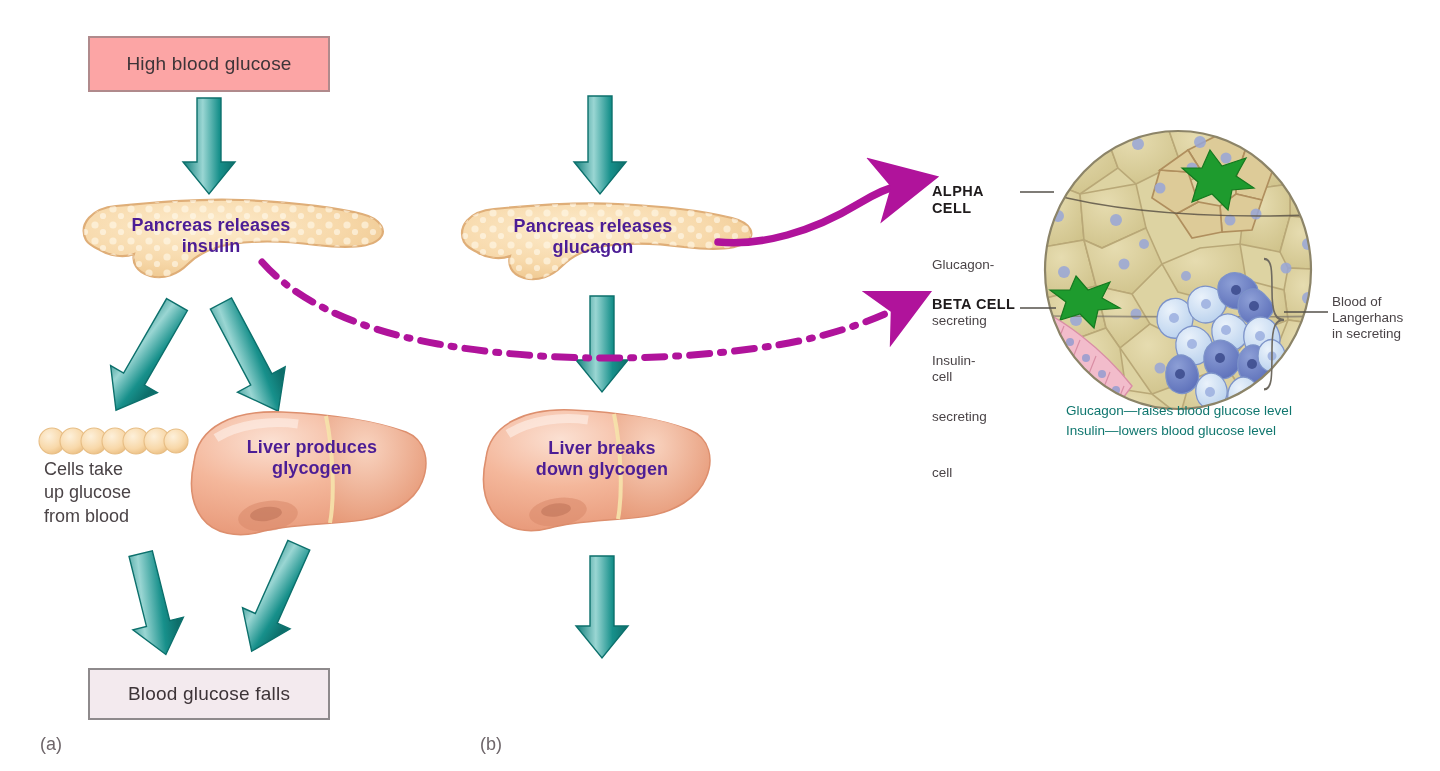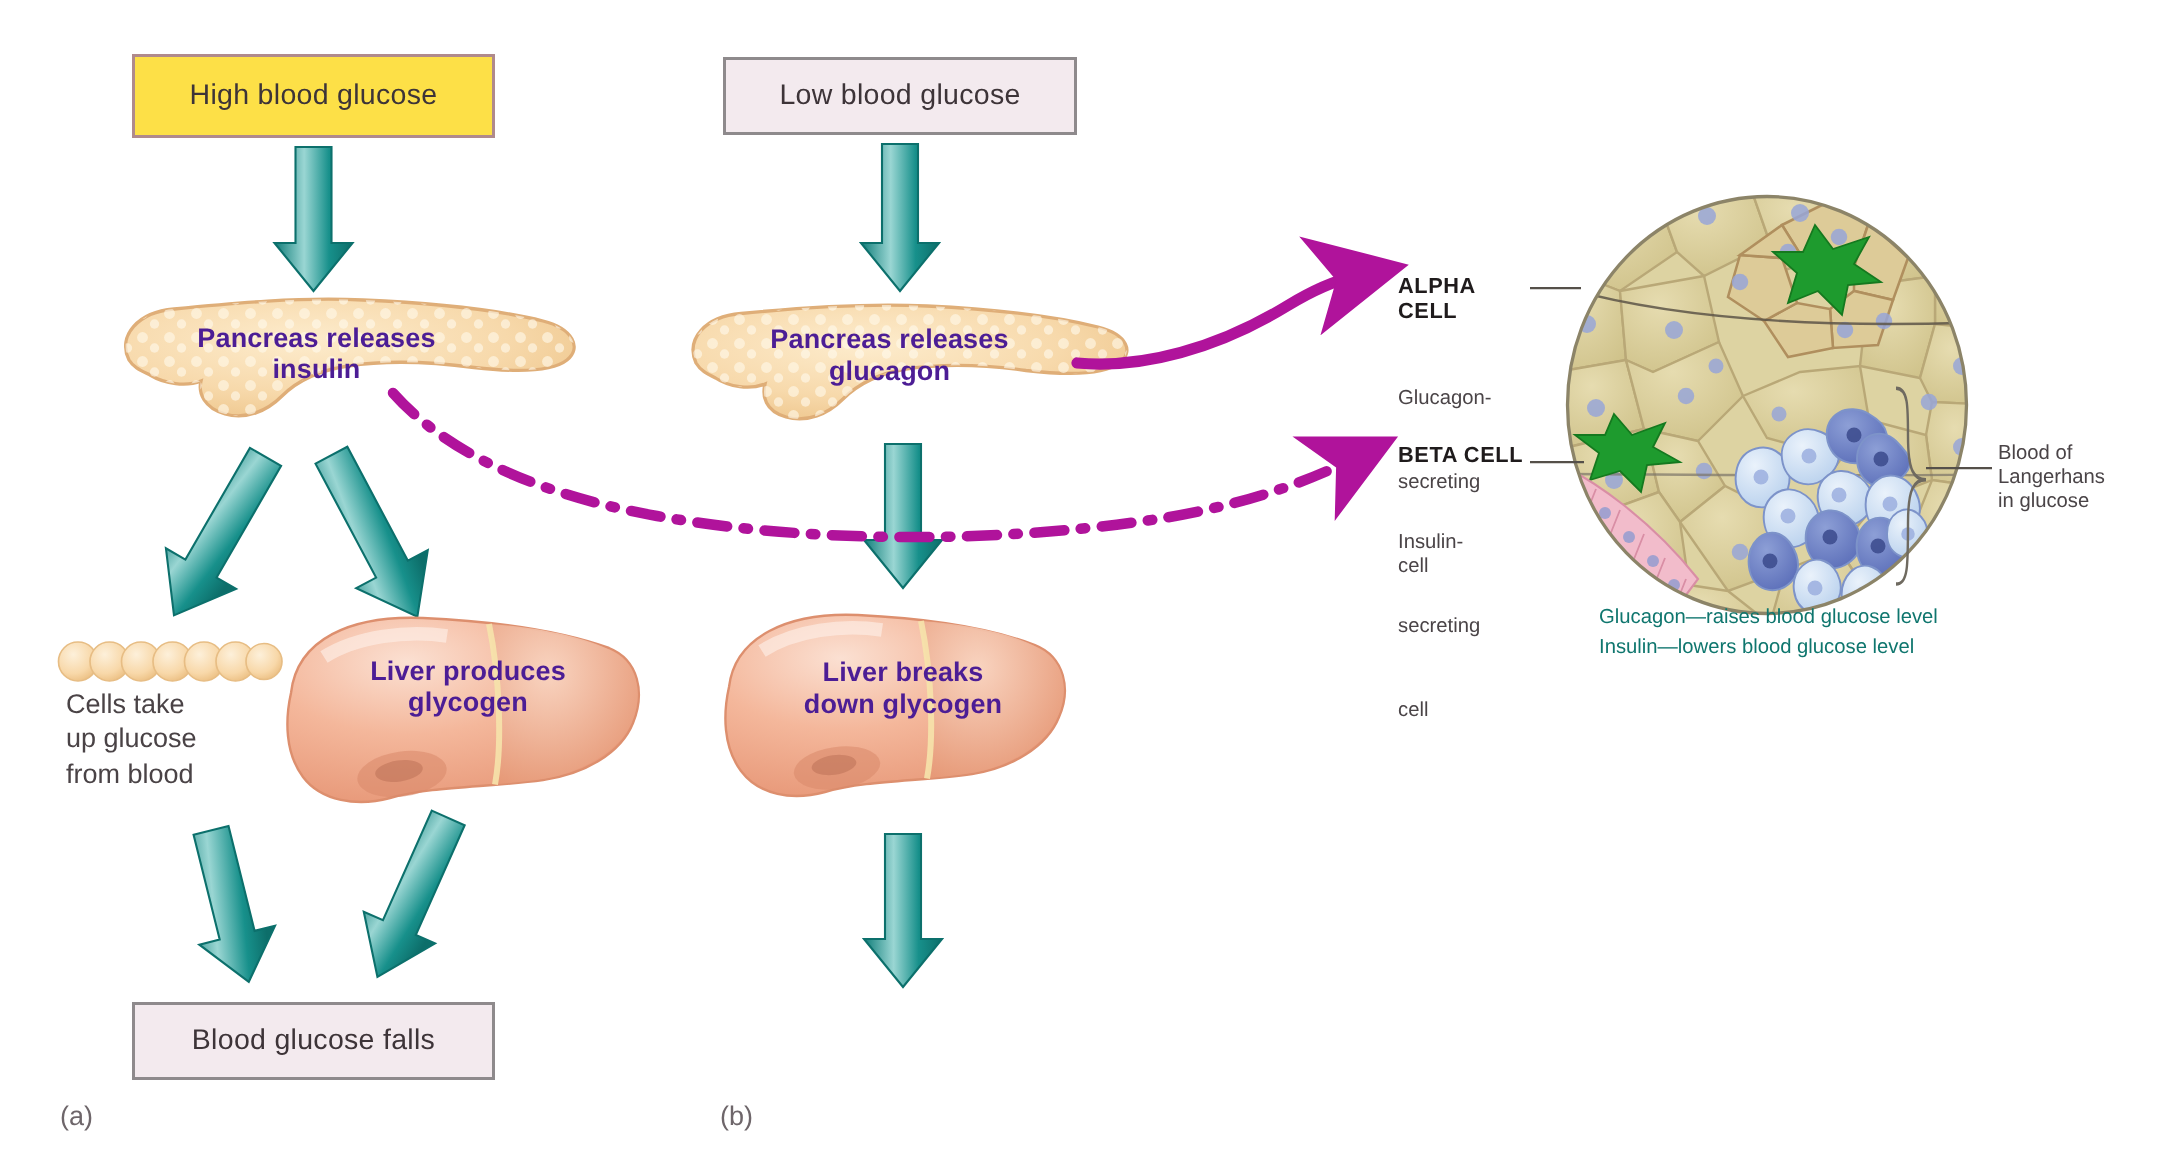--- a/index.html
+++ b/index.html
@@ -12,21 +12,21 @@
   .abs{position:absolute;}
 
   
   .gbox{
     position:absolute;box-sizing:border-box;
     display:flex;align-items:center;justify-content:center;
     border:2px solid #9c9096;
     font-size:19px;color:#3d3438;letter-spacing:.2px;
     text-align:center;line-height:1.1;
   }
-  .gbox.pink{background:#fde047;border-color:#b08a8c;}
+  .gbox.pink{background:#fca5a5;border-color:#b08a8c;}
   .gbox.pale{background:#f3eaee;border-color:#8e8a8c;}
 
   
   .organ-label{
     position:absolute;text-align:center;font-weight:bold;
     font-size:18px;color:#4c1d95;line-height:1.18;
     letter-spacing:.1px;pointer-events:none;
   }
   .plain-label{
     position:absolute;font-size:18px;color:#4a4346;line-height:1.3;
@@ -168,21 +168,20 @@
   <svg class="abs" style="left:224px;top:540px;" width="100" height="122" viewBox="0 0 100 122">
     <g transform="rotate(24 50 61)">
       <path d="M38,0 H62 V80 H76 L50,116 L24,80 H38 Z" fill="url(#tg2)" stroke="#0c706c" stroke-width="1.4"></path>
     </g>
   </svg>
 
   <div class="gbox pale" style="left:88px;top:668px;width:242px;height:52px;">Blood glucose falls</div>
 
   <div class="panel-letter" style="left:40px;top:734px;">(a)</div>
 
-  <div class="gbox pale" style="left:482px;top:38px;width:236px;height:52px;">Low blood glucose</div>
 
   <svg class="abs" style="left:576px;top:96px;" width="52" height="100" viewBox="0 0 52 100">
     <path d="M12,0 H36 V66 H50 L24,98 L-2,66 H12 Z" fill="url(#tg1)" stroke="#0c706c" stroke-width="1.4"></path>
   </svg>
 
   <svg class="abs" style="left:452px;top:192px;" width="306" height="108" viewBox="0 0 306 108">
     <path d="M12,50 C5,34 18,19 42,17 C82,13 124,10 166,12 C208,14 248,18 280,26
              C300,31 304,43 294,50 C284,58 258,58 232,55
              C204,51 178,50 152,54 C134,57 120,64 110,74
              C100,84 86,90 72,86 C58,82 56,72 58,64
@@ -414,21 +413,21 @@
 
   <svg class="abs" style="left:1258px;top:248px;" width="80" height="152" viewBox="0 0 80 152">
     <path d="M6,2 C14,2 14,10 14,24 C14,40 18,44 26,44 C18,44 14,48 14,64
              C14,84 14,92 6,92" fill="none" stroke="#6f6a60" stroke-width="1.6" transform="translate(0,8) scale(1,1.45)"></path>
     <path d="M26,64 L70,64" stroke="#55504a" stroke-width="1.5" fill="none"></path>
   </svg>
 
   <div class="islet-note" style="left:1332px;top:294px;width:106px;">
     <div>Blood of</div>
     <div>Langerhans</div>
-    <div>in glucose</div>
+    <div>in secreting</div>
   </div>
 
   <div class="caption2" style="left:1066px;top:401px;width:330px;">
     <div>Glucagon—raises blood glucose level</div>
     <div>Insulin—lowers blood glucose level</div>
   </div>
 
 </div>
 
 </body></html>

